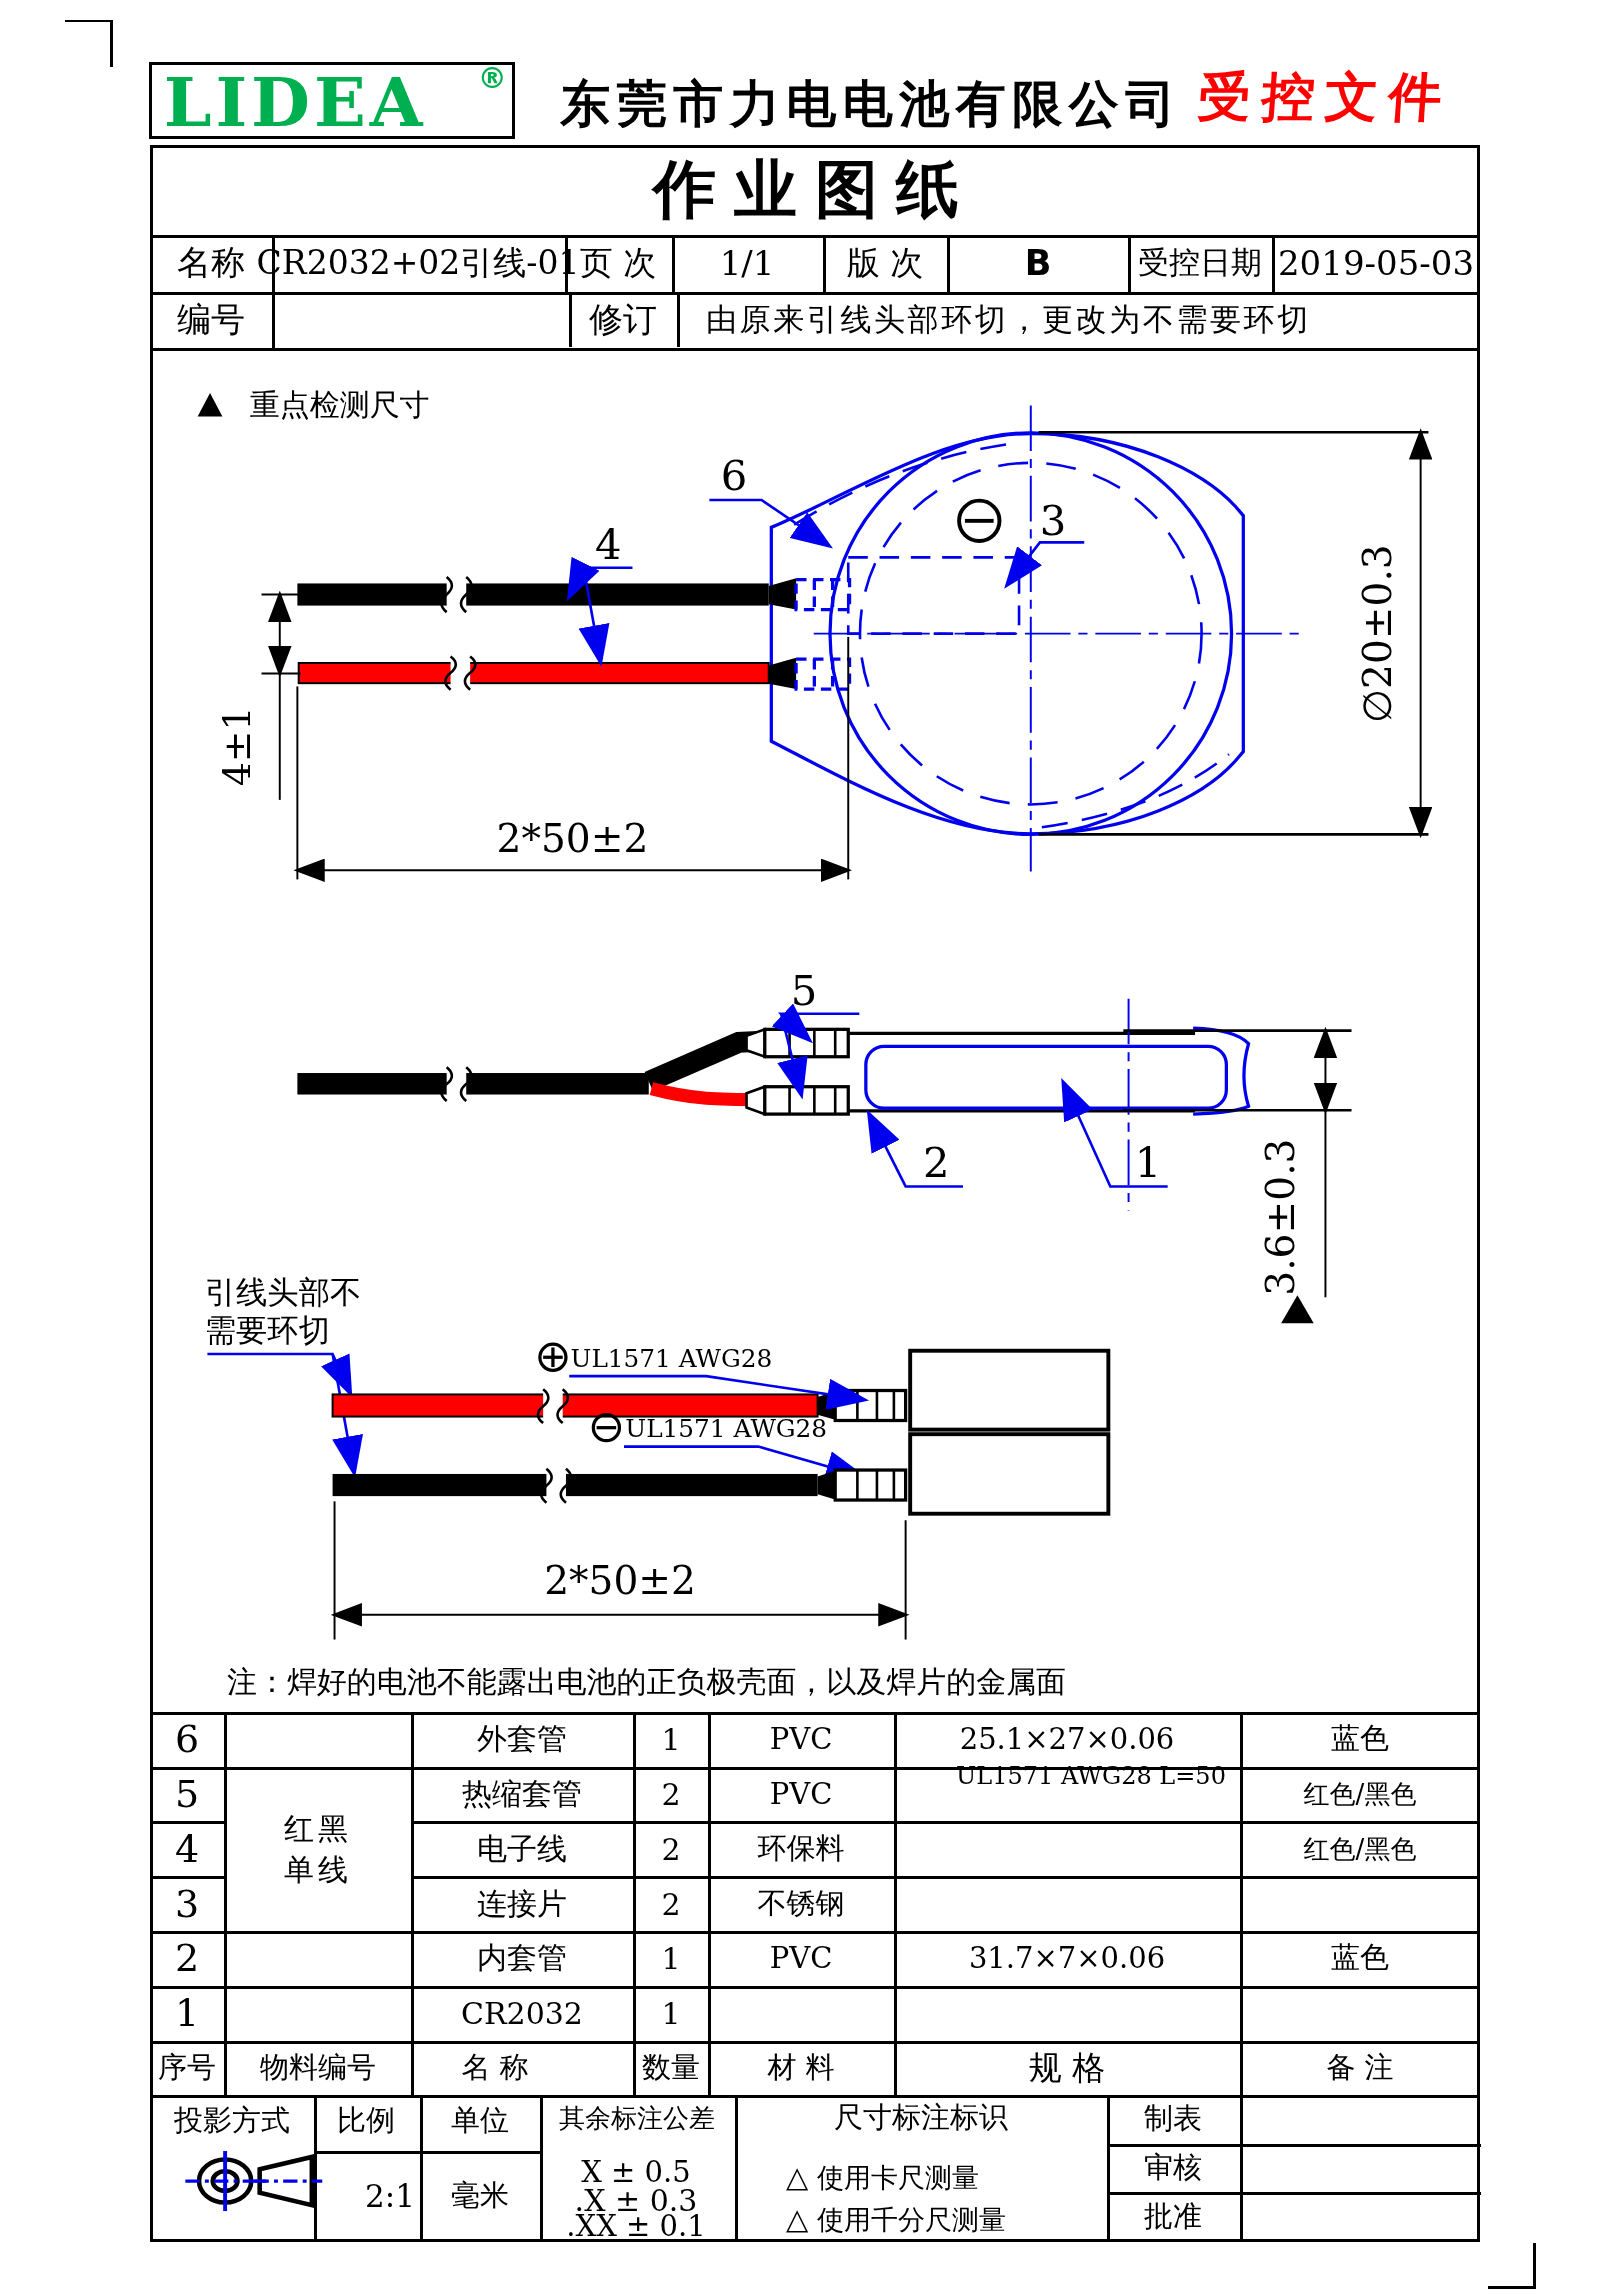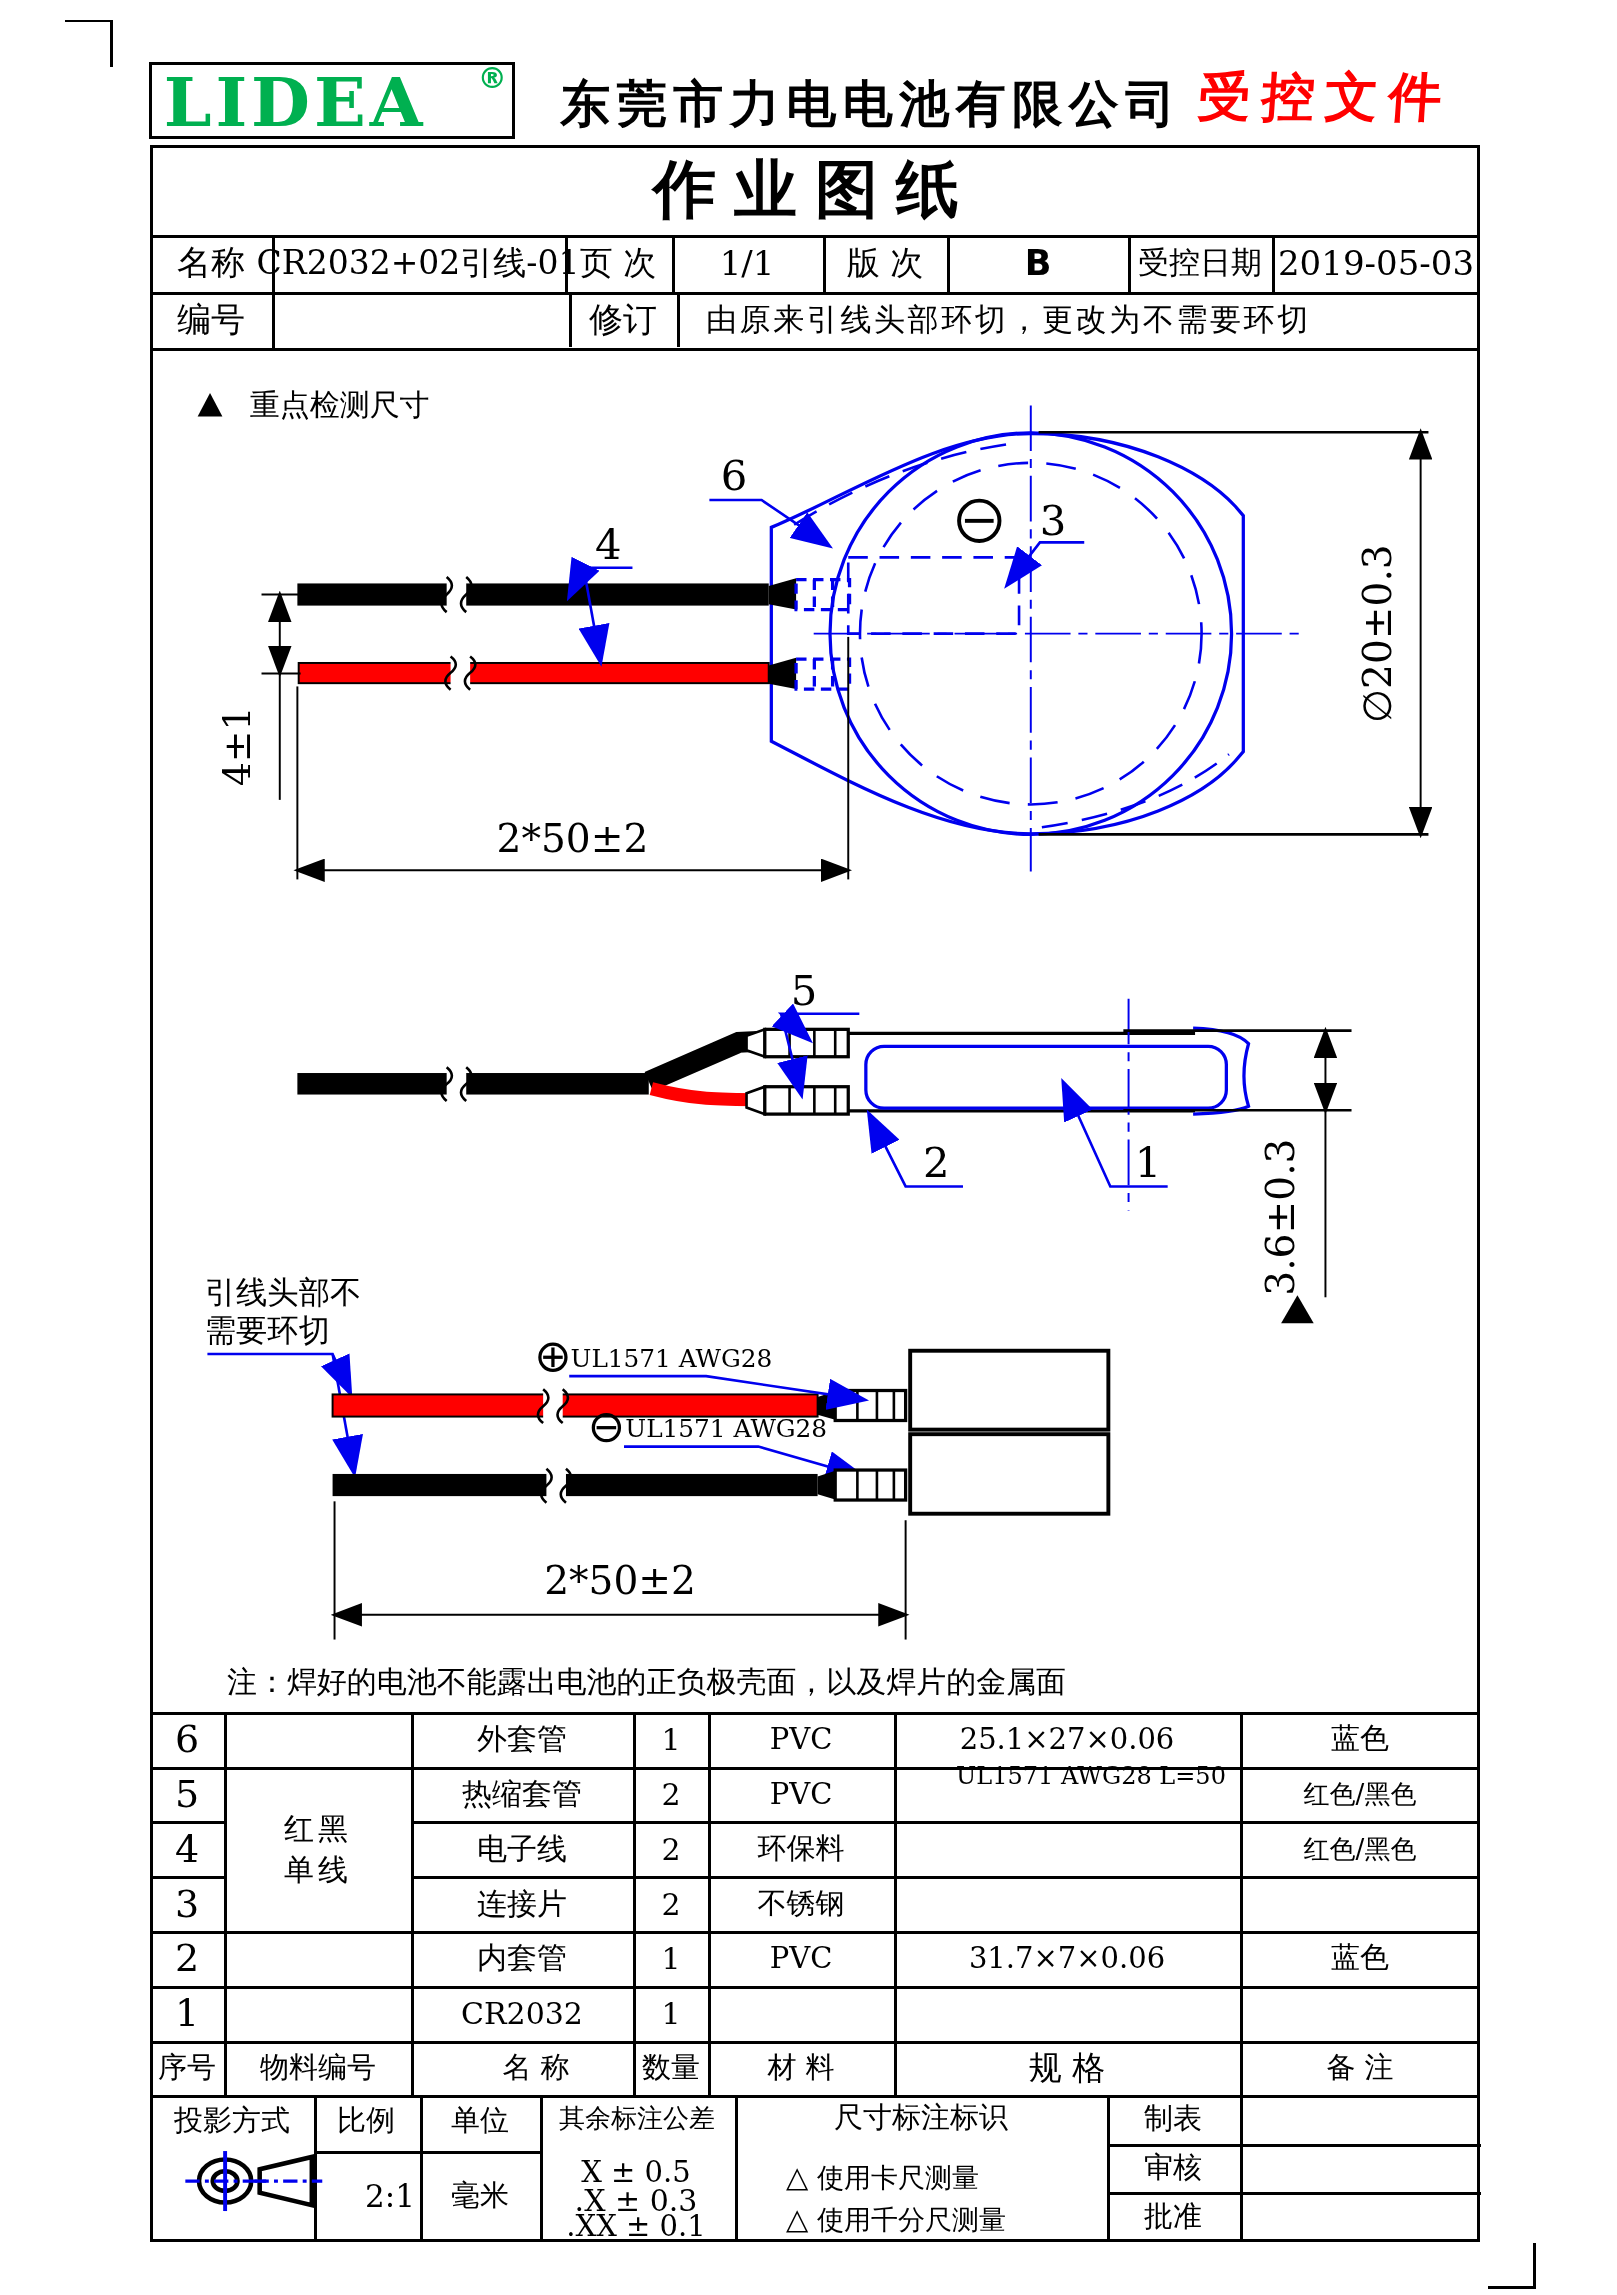--- a/index.html
+++ b/index.html
@@ -308,21 +308,21 @@
   <div class="ct cad" style="left:801px;top:1958px;font-size:29px;">PVC</div>
   <div class="ct cad" style="left:1067px;top:1958px;font-size:29px;">31.7×7×0.06</div>
   <div class="ct" style="left:1360px;top:1958px;font-size:29px;">蓝色</div>
 
   <div class="ct cad" style="left:187px;top:2013px;font-size:38px;">1</div>
   <div class="ct cad" style="left:522px;top:2013px;font-size:30px;">CR2032</div>
   <div class="ct cad" style="left:671px;top:2013px;font-size:30px;">1</div>
 
   <div class="ct" style="left:187px;top:2068px;font-size:29px;">序号</div>
   <div class="ct" style="left:318px;top:2068px;font-size:29px;">物料编号</div>
-  <div class="ct" style="left:536px;top:2068px;font-size:29px;">名  称</div>
+  <div class="ct" style="left:495px;top:2068px;font-size:29px;">名  称</div>
   <div class="ct" style="left:671px;top:2068px;font-size:29px;">数量</div>
   <div class="ct" style="left:801px;top:2068px;font-size:29px;">材  料</div>
   <div class="ct" style="left:1067px;top:2068px;font-size:33px;">规  格</div>
   <div class="ct" style="left:1360px;top:2068px;font-size:29px;">备  注</div>
 
   <div class="vl" style="left:314px;top:2095px;height:146px;"></div>
   <div class="vl" style="left:420px;top:2095px;height:146px;"></div>
   <div class="vl" style="left:540px;top:2095px;height:146px;"></div>
   <div class="vl" style="left:735px;top:2095px;height:146px;"></div>
   <div class="vl" style="left:1107px;top:2095px;height:146px;"></div>

